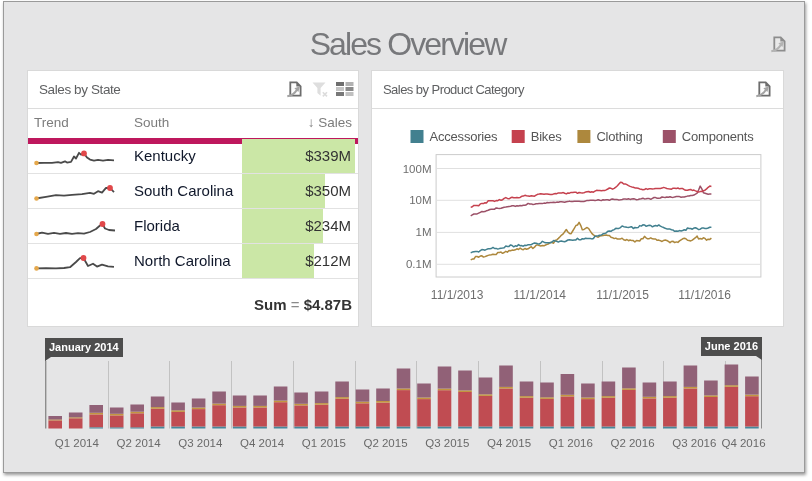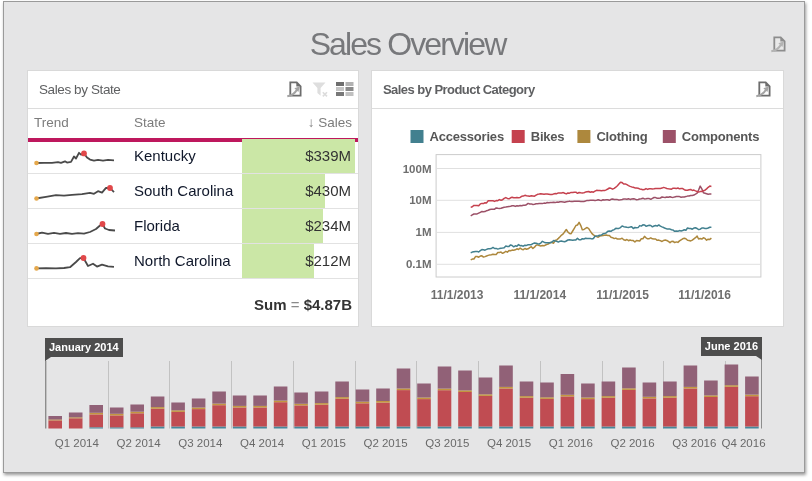--- a/index.html
+++ b/index.html
@@ -1,25 +1,25 @@
 <!DOCTYPE html>
 <html><head><meta charset="utf-8">
 <style>
   html,body{margin:0;padding:0;}
   body{width:812px;height:481px;background:#fff;font-family:"Liberation Sans",sans-serif;position:relative;overflow:hidden;}
   .dash{position:absolute;left:3px;top:1px;width:800px;height:470px;background:#e5e5e6;border:1px solid #9a9a9a;box-shadow:1px 2px 3px rgba(0,0,0,.4);}
   .title{position:absolute;left:7px;top:26px;width:801px;text-align:center;font-size:32px;color:#77787b;letter-spacing:-1.9px;}
   .panel{position:absolute;background:#fff;border:1px solid #d9d9d9;}
   .p1{left:27px;top:70px;width:330px;height:255px;}
-  .p2{left:371px;top:70px;width:411px;height:255px;font-weight:bold;}
+  .p2{left:371px;top:70px;width:411px;height:255px;}
   .cap{position:absolute;left:0;top:0;right:0;height:37px;border-bottom:1px solid #dcdcdc;}
   .cap .t{position:absolute;left:11px;top:0;line-height:37px;font-size:13.5px;color:#5f6062;letter-spacing:-0.4px;}
   .icon{position:absolute;}
   
-  .ghead{position:absolute;left:0;top:38px;right:0;height:29px;border-bottom:4px solid #be185d;font-size:13.5px;color:#7c7c7c;}
+  .ghead{position:absolute;left:0;top:38px;right:0;height:29px;border-bottom:6px solid #be185d;font-size:13.5px;color:#7c7c7c;}
   .ghead span{position:absolute;line-height:28px;}
   .grow{position:absolute;left:0;right:0;height:34px;border-bottom:1px solid #e2e2e2;}
   .gname{position:absolute;left:106px;line-height:34px;font-size:15px;color:#0f172a;}
   .gbarcell{position:absolute;left:214px;top:0;width:115px;height:34px;}
   .gbar{position:absolute;left:0;top:0;height:34px;background:#cbe7a6;}
   .gval{position:absolute;right:6px;line-height:34px;font-size:15px;color:#333;width:109px;text-align:right;}
   .gsum{position:absolute;right:6px;top:225px;font-size:15px;color:#333;}
   .tt{position:absolute;background:#4d4d4d;color:#fff;font-size:11px;line-height:19px;padding:0 4px;white-space:nowrap;font-weight:bold;}
 </style></head>
 <body>
@@ -49,21 +49,21 @@
 <rect x="0" y="0" width="8" height="4" fill="#6e6e6e"></rect>
         <rect x="9.5" y="0" width="8" height="4" fill="#b2b2b2"></rect>
 <rect x="0" y="5" width="8" height="4" fill="#c5c5c5"></rect>
         <rect x="9.5" y="5" width="8" height="4" fill="#8a8a8a"></rect>
 <rect x="0" y="10" width="8" height="4" fill="#787878"></rect>
         <rect x="9.5" y="10" width="8" height="4" fill="#c0c0c0"></rect>
 </svg>
     </div>
   <div class="ghead">
       <span style="left:6px;">Trend</span>
-      <span style="left:106px;">State</span>
+      <span style="left:106px;">South</span>
       <span style="right:6px;">↓ Sales</span>
     </div>
   <div class="grow" style="top:68px;">
       <svg style="position:absolute;left:6px;top:2px;" width="84" height="30" viewBox="0 0 84 30">
 <polyline fill="none" stroke="#4a4a4a" stroke-width="1.8" stroke-linejoin="round" points="2,22 10,21.8 18,21.9 24,21.2 27,21.9 31,20.3 33,21.6 37,20.9 40,15.5 42,17.5 45,11.8 47,13.6 50,12.4 53,16.5 56,18.6 60,19.6 64,18.9 69,19.6 74,18.8 80,19.4"></polyline>
 <circle cx="2.5" cy="22" r="2.3" fill="#e5a84c"></circle>
 <circle cx="50" cy="12.4" r="2.9" fill="#e1484a"></circle>
 </svg>
 <span class="gname">Kentucky</span>
 <div class="gbarcell">
@@ -73,21 +73,21 @@
 </div>
 <div class="grow" style="top:103px;">
       <svg style="position:absolute;left:6px;top:2px;" width="84" height="30" viewBox="0 0 84 30">
 <polyline fill="none" stroke="#4a4a4a" stroke-width="1.8" stroke-linejoin="round" points="2,22.5 12,20.8 22,19.2 30,19.6 38,18.8 48,18.2 56,16.8 60,17.8 64,15.2 68,16.6 72,11.9 76,12.0 80,16.2"></polyline>
 <circle cx="2.5" cy="22.5" r="2.3" fill="#e5a84c"></circle>
 <circle cx="76" cy="12.0" r="2.9" fill="#e1484a"></circle>
 </svg>
 <span class="gname">South Carolina</span>
 <div class="gbarcell">
         <div class="gbar" style="width:83px;"></div>
-        <span class="gval">$430M</span>
+        <span class="gval">$350M</span>
       </div>
 </div>
 <div class="grow" style="top:138px;">
       <svg style="position:absolute;left:6px;top:2px;" width="84" height="30" viewBox="0 0 84 30">
 <polyline fill="none" stroke="#4a4a4a" stroke-width="1.8" stroke-linejoin="round" points="2,23 8,21.6 14,22.8 20,21.9 26,22.9 32,22 38,22.9 44,22.2 50,22.6 56,21 62,18 66,14.5 68.5,13 71,17.5 75,19 81,19.5"></polyline>
 <circle cx="2.5" cy="23" r="2.3" fill="#e5a84c"></circle>
 <circle cx="68.5" cy="13" r="2.9" fill="#e1484a"></circle>
 </svg>
 <span class="gname">Florida</span>
 <div class="gbarcell">

